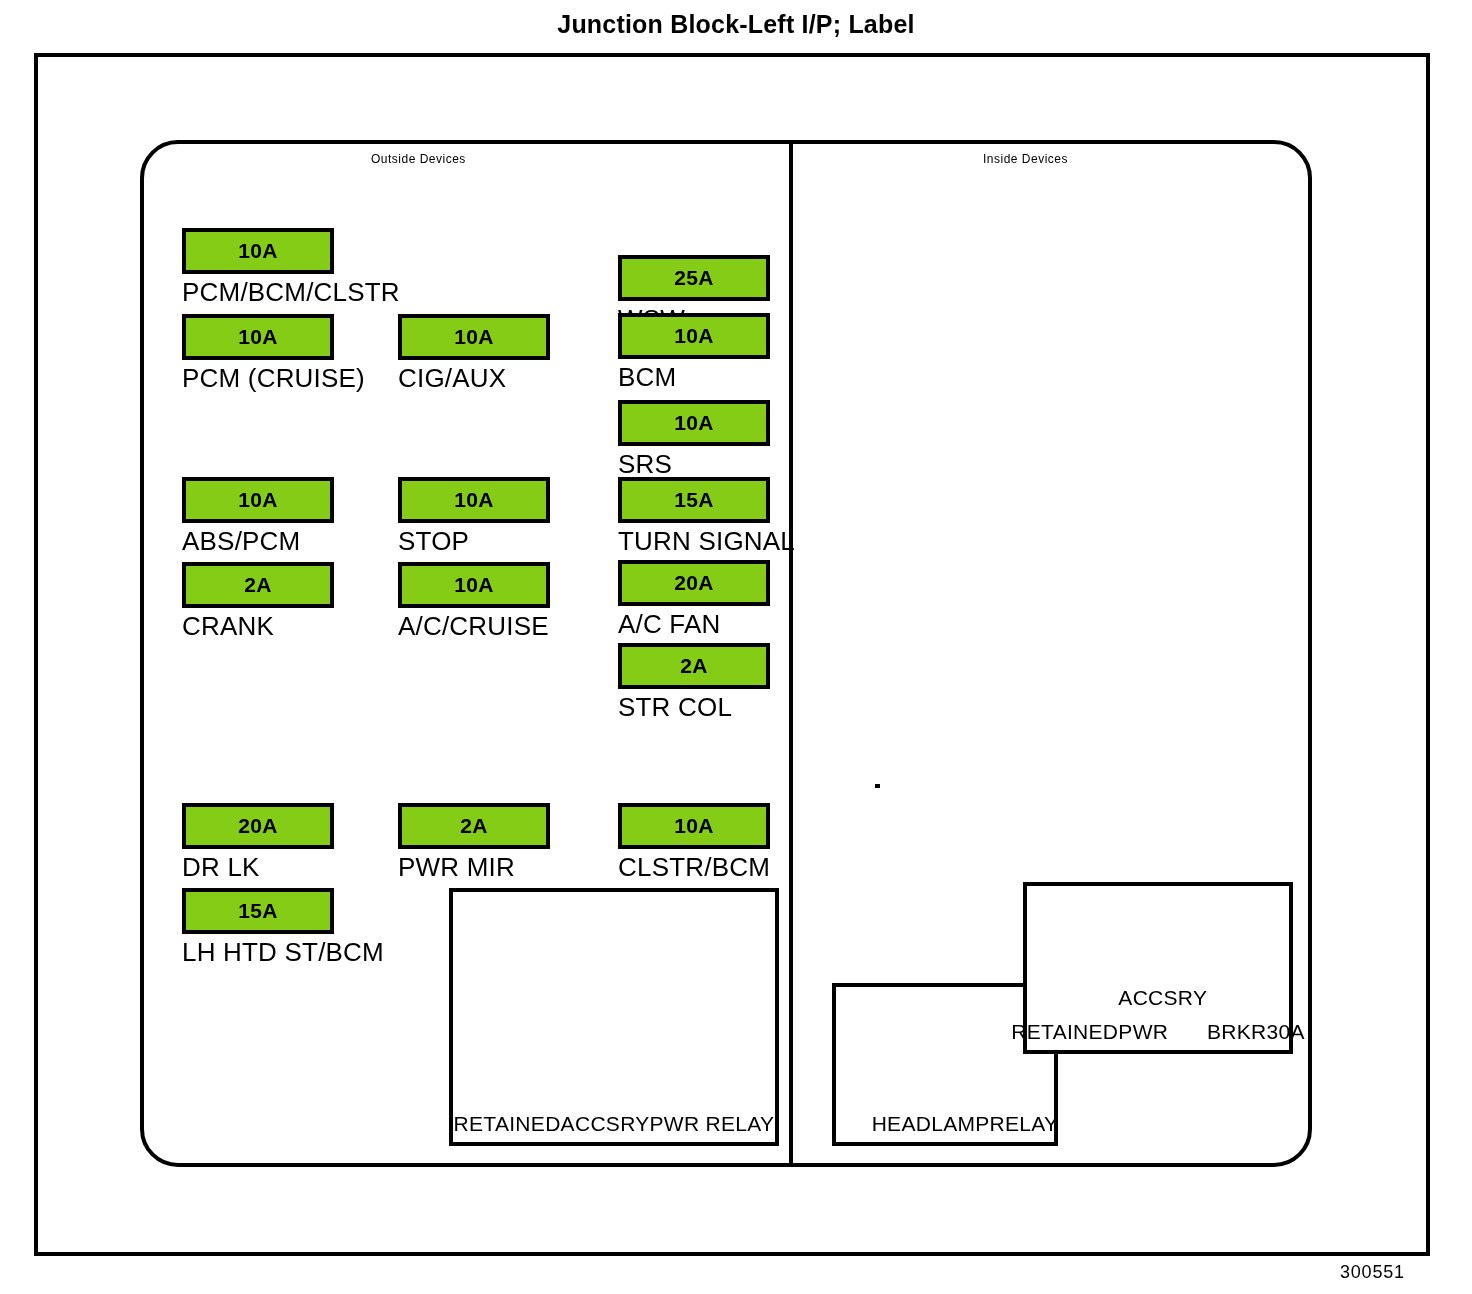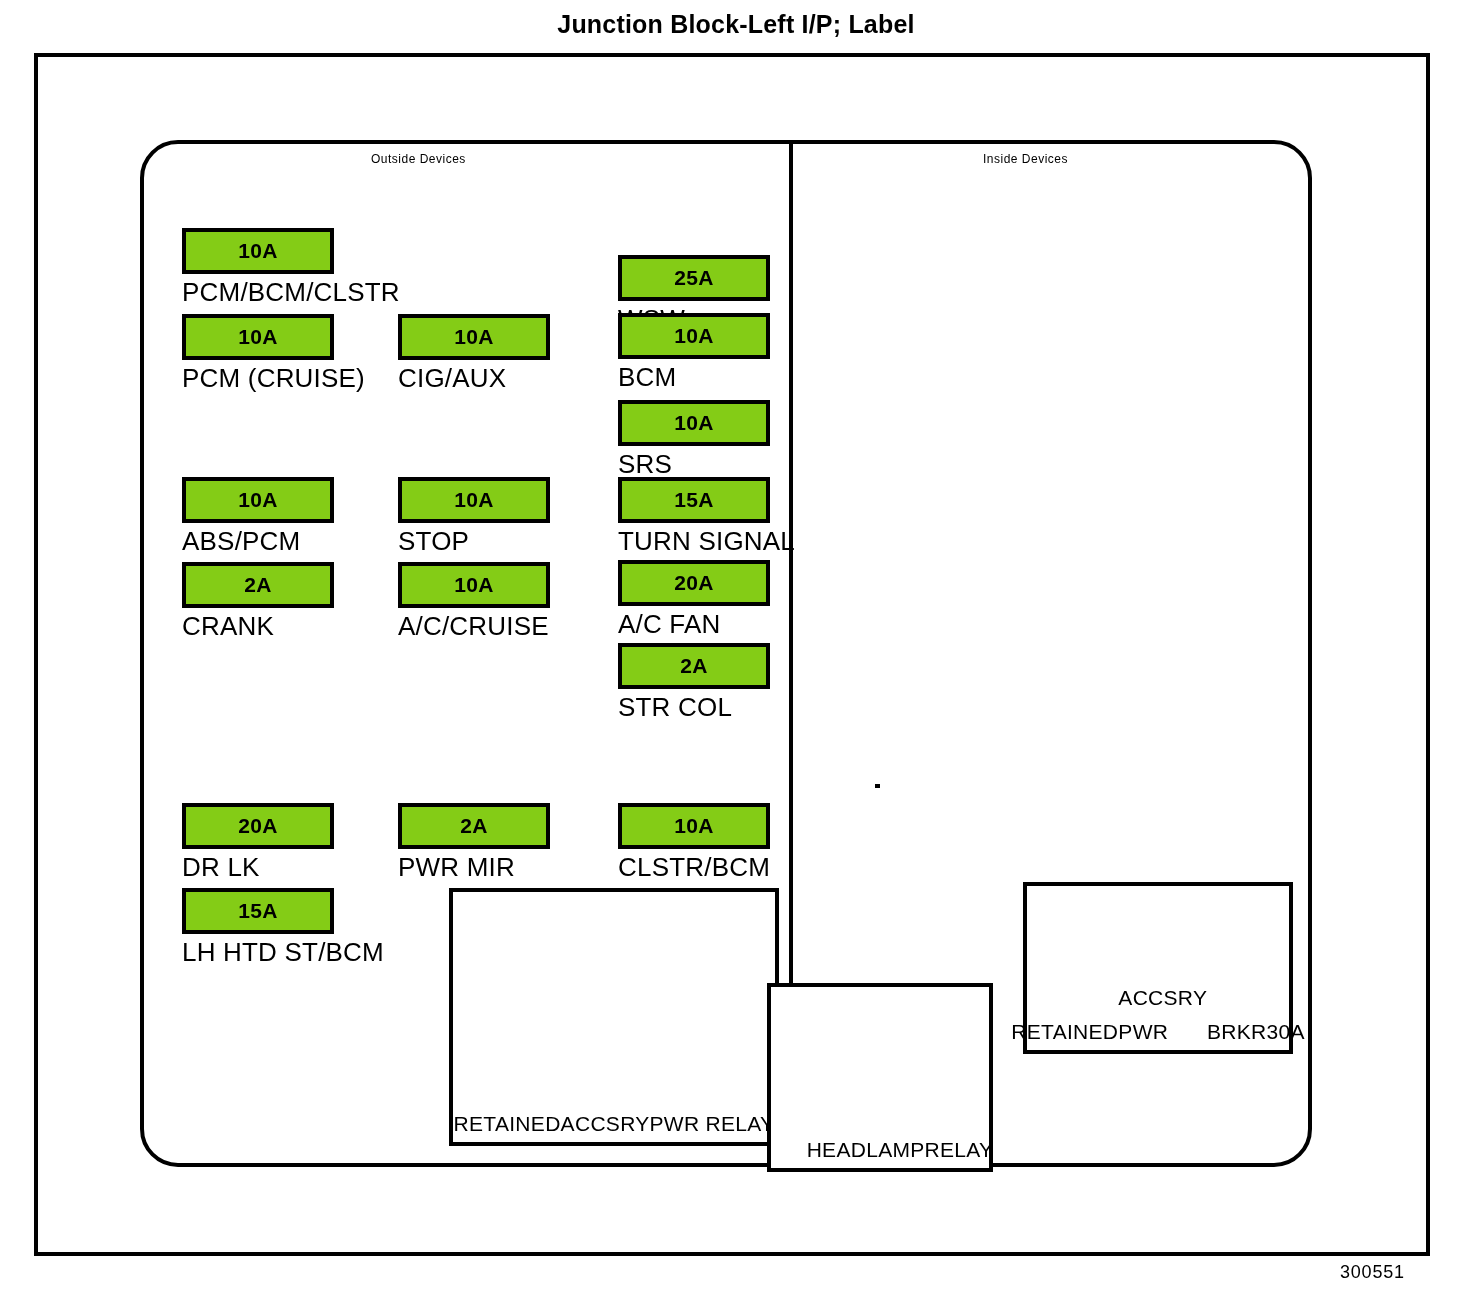--- a/index.html
+++ b/index.html
@@ -119,24 +119,24 @@
     line-height: 1.65;
     z-index: 3;
   }
   #relay-retained-accsry-pwr {
     left: 449px;
     top: 888px;
     width: 330px;
     height: 258px;
   }
   #relay-headlamp {
-    left: 767px;
+    left: 832px;
     top: 983px;
     width: 226px;
-    height: 189px;
+    height: 163px;
     padding-left: 40px;
   }
   #breaker-retained-accsry-pwr {
     left: 1023px;
     top: 882px;
     width: 270px;
     height: 172px;
   }
 
   

